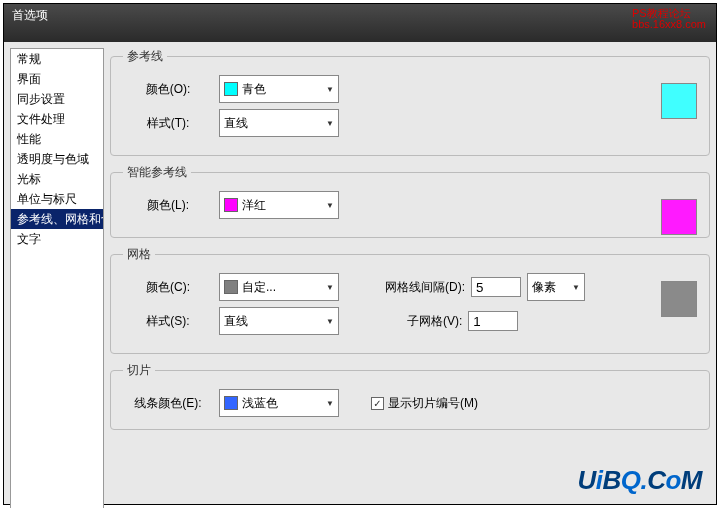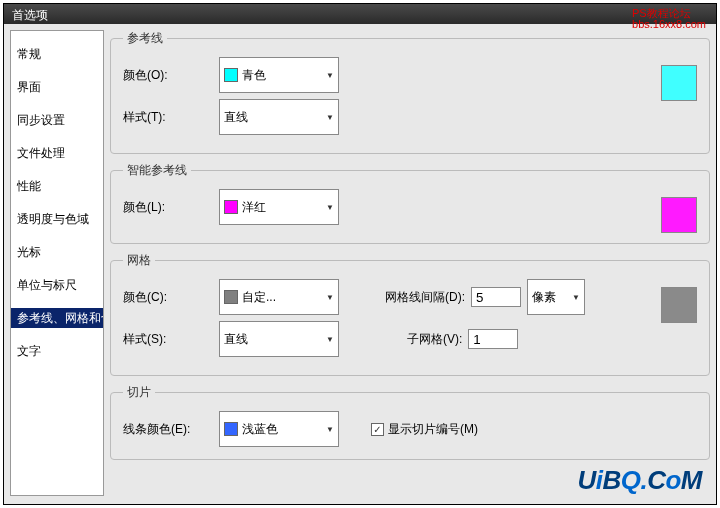--- a/index.html
+++ b/index.html
@@ -1,34 +1,34 @@
 <!DOCTYPE html>
 <html><head>
 <meta charset="utf-8">
 <style>
 * { box-sizing: border-box; margin: 0; padding: 0; }
 body { font-family: "Microsoft YaHei", SimSun, sans-serif; font-size: 12px; background: #fff; width: 720px; height: 508px; position: relative; overflow: hidden; }
 .frame { position: absolute; top: 3px; left: 3px; right: 3px; bottom: 3px; border: 1px solid #000; background: #e8e8e8; }
-.titlebar { background: linear-gradient(#4a4a4a, #2a2a2a); color: #fff; padding: 4px 8px; font-size: 12px; height: 20px; line-height: 14px; }
+.titlebar { background: linear-gradient(#4a4a4a, #2a2a2a); color: #fff; padding: 4px 8px; font-size: 12px; height: 38px; line-height: 14px; }
 .watermark { position: absolute; top: 4px; right: 10px; font-size: 11px; color: #d00; text-align: left; line-height: 11px; }
 .content { display: flex; height: calc(100% - 22px); padding: 6px; gap: 6px; }
 .sidebar { width: 94px; background: #fff; border: 1px solid #999; overflow: hidden; }
-.sidebar-item { padding: 2px 6px; cursor: pointer; white-space: nowrap; font-size: 12px; line-height: 16px; margin-top: 13px; }
+.sidebar-item { padding: 2px 6px; cursor: pointer; white-space: nowrap; font-size: 12px; line-height: 16px; }
 .sidebar-item.selected { background: #0a246a; color: #fff; }
 .main { flex: 1; display: flex; gap: 22px; }
 .panels { flex: 1; }
 .buttons { width: 66px; display: flex; flex-direction: column; gap: 4px; }
 .btn { border: 1px solid #888; background: linear-gradient(#fdfdfd, #e5e5e5); border-radius: 3px; padding: 3px 4px; text-align: center; cursor: pointer; font-size: 12px; }
 .btn.primary { border: 1px solid #3a6ea5; box-shadow: 0 0 0 1px #7ab0e0 inset; }
 fieldset { border: 1px solid #bbb; border-radius: 4px; margin-bottom: 8px; padding: 10px 12px 12px 12px; position: relative; }
 legend { padding: 0 4px; font-size: 12px; color: #333; }
 .row { display: flex; align-items: center; margin-bottom: 6px; gap: 6px; }
 .row:last-child { margin-bottom: 0; }
-.lbl { width: 90px; text-align: left; }
-.dropdown { display: inline-flex; align-items: center; border: 1px solid #888; background: #fff; height: 36px; min-width: 120px; padding: 0 4px; position: relative; cursor: pointer; }
+.lbl { width: 90px; text-align: center; }
+.dropdown { display: inline-flex; align-items: center; border: 1px solid #888; background: #fff; height: 28px; min-width: 120px; padding: 0 4px; position: relative; cursor: pointer; }
 .dropdown .sw { width: 14px; height: 14px; border: 1px solid #666; margin-right: 4px; }
 .dropdown .txt { flex: 1; }
 .dropdown .arrow { font-size: 8px; color: #333; margin-left: 6px; }
 .swatch-big { width: 36px; height: 36px; border: 1px solid #888; position: absolute; right: 12px; top: 18px; cursor: pointer; }
 .input { border: 1px solid #888; background: #fff; height: 20px; width: 50px; padding: 0 4px; }
 .checkbox { display: inline-flex; align-items: center; gap: 4px; }
 .checkbox .box { width: 13px; height: 13px; border: 1px solid #666; background: #fff; font-size: 10px; line-height: 11px; text-align: center; color: #333; }
 .logo { position: absolute; bottom: 12px; right: 18px; font-size: 26px; font-weight: bold; font-style: italic; font-family: Arial, sans-serif; color: #0066cc; letter-spacing: -0.5px; }
 .logo .alt1 { color: #003d7a; }
 </style>

